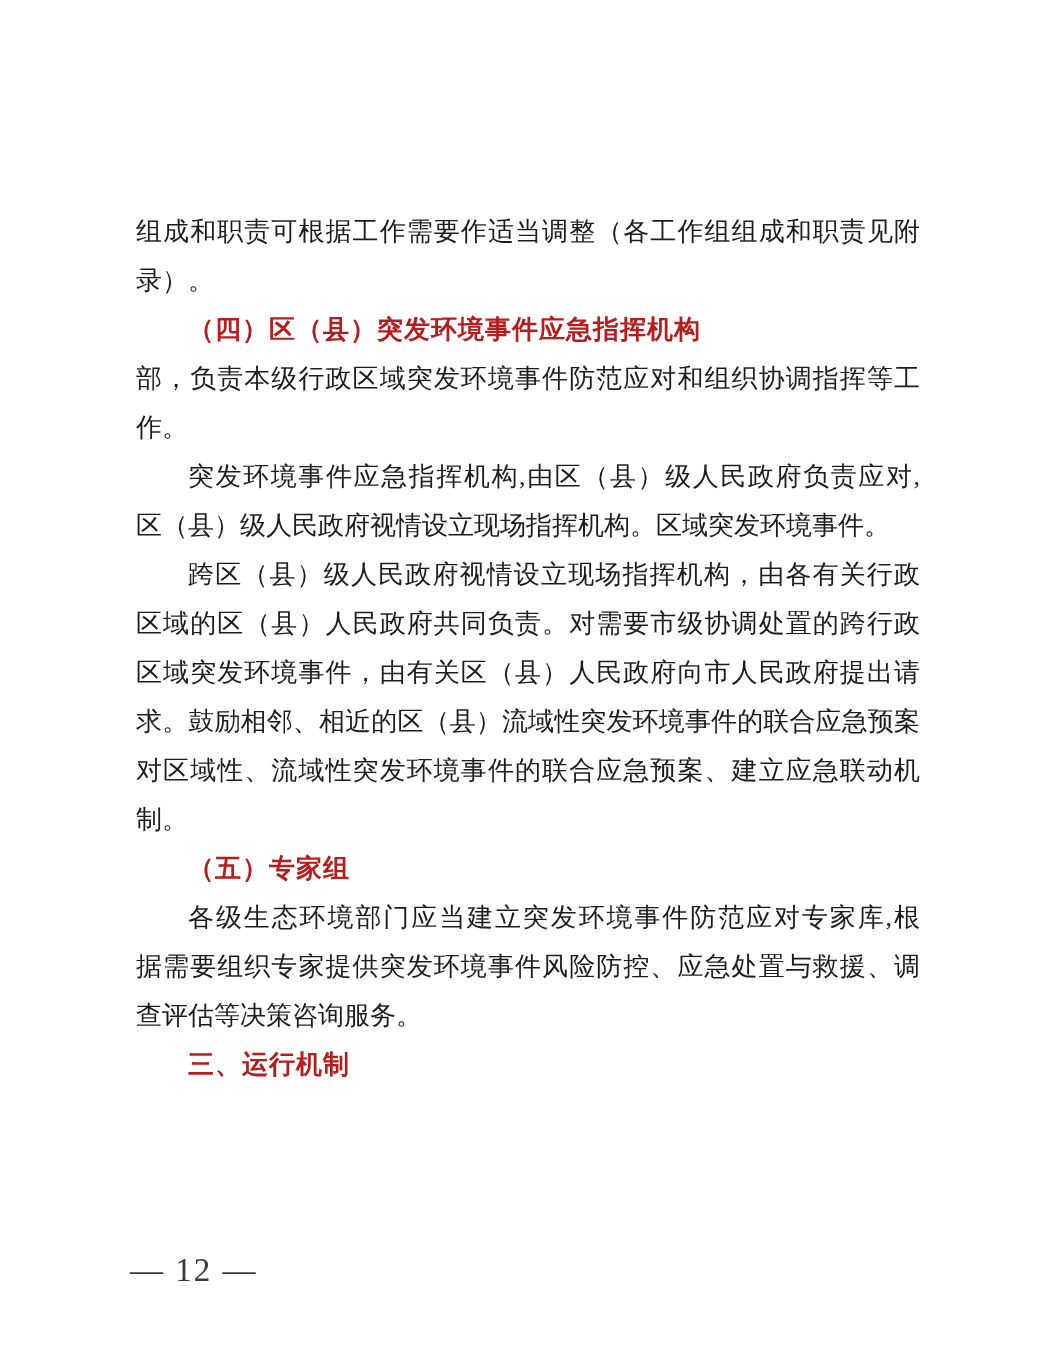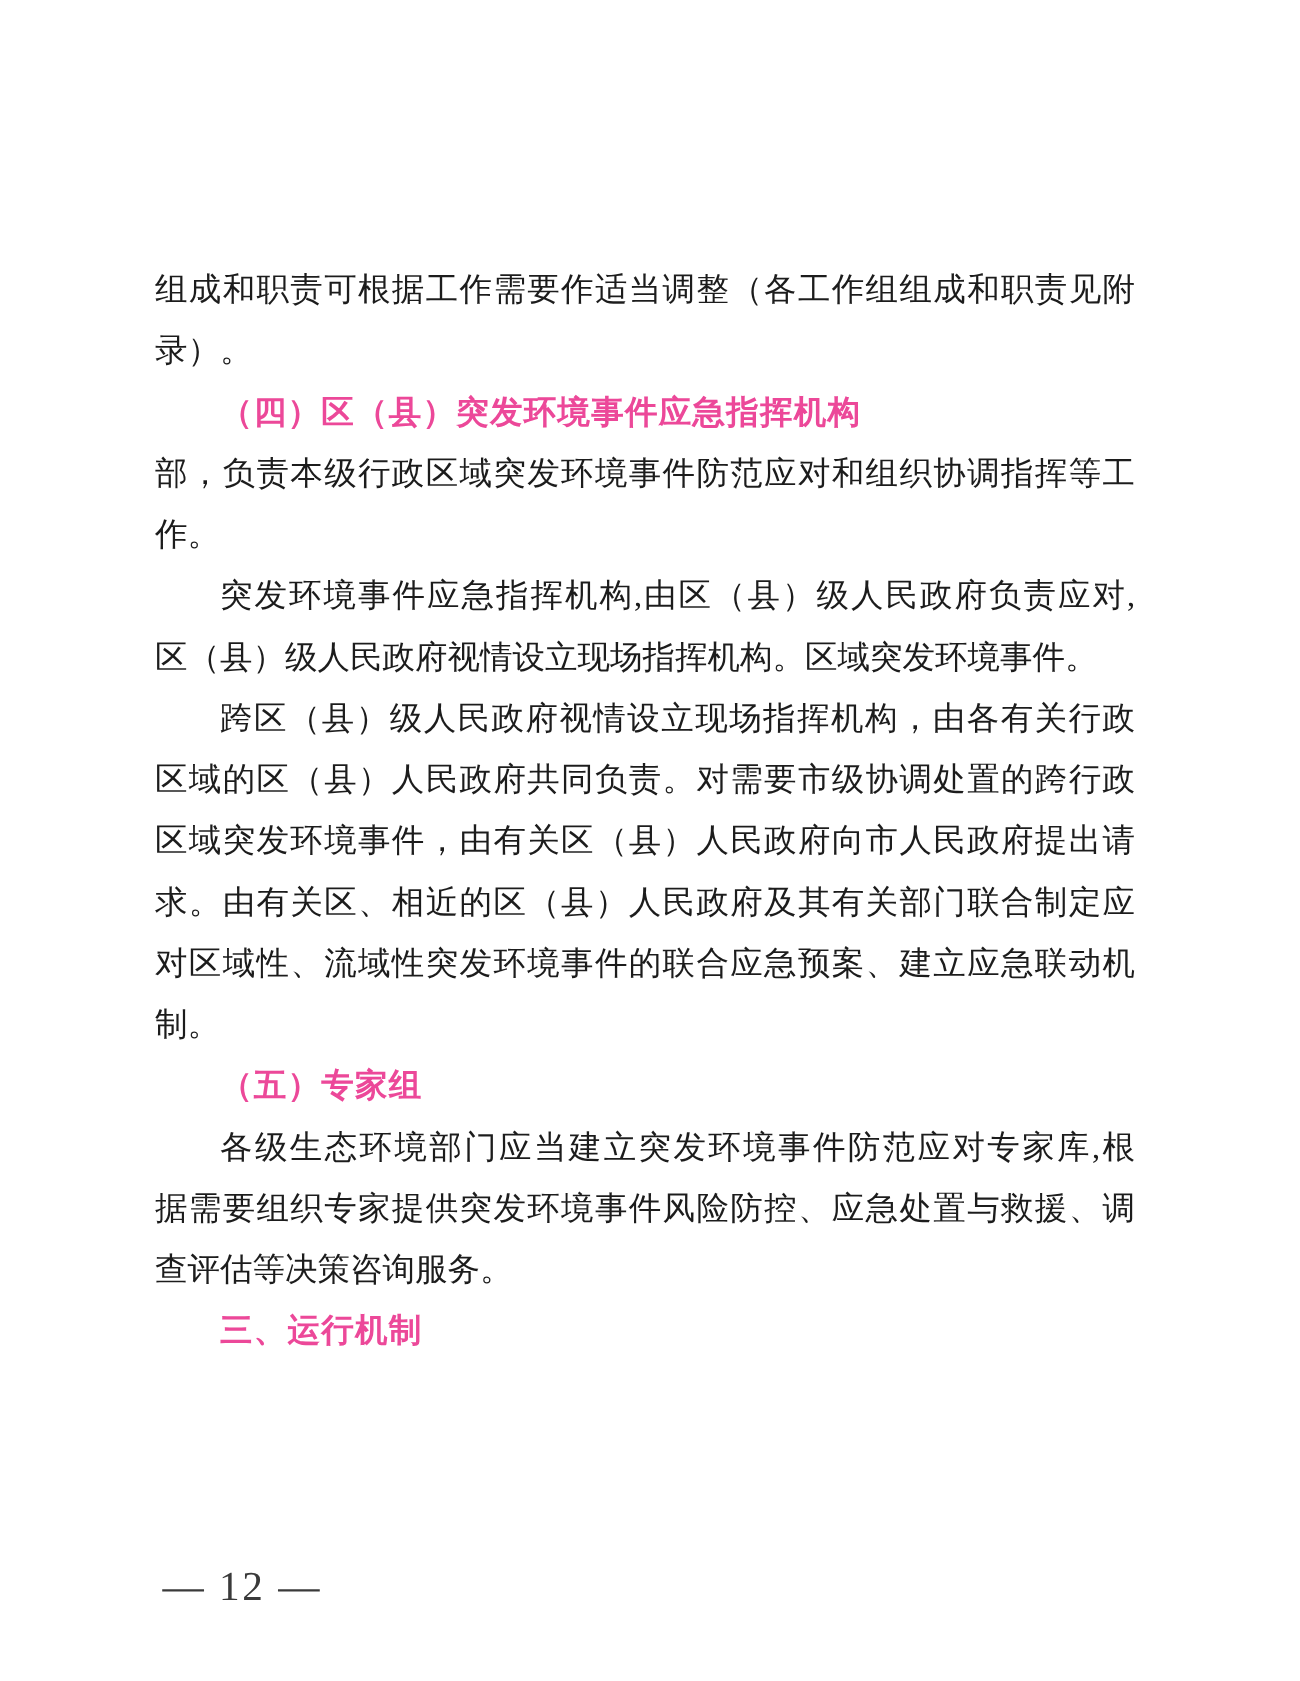--- a/index.html
+++ b/index.html
@@ -11,21 +11,21 @@
     position: relative;
     width: 1040px;
     height: 1345px;
     background: #ffffff;
     overflow: hidden;
     font-family: "Liberation Serif", "DejaVu Serif", serif;
     color: #1c1c1c;
   }
   .content {
     position: absolute;
-    left: 124px;
+    left: 136px;
     top: 207px;
     width: 784px;
     font-size: 26px;
     line-height: 49px;
   }
   .para { margin: 0; padding: 0; }
   .line {
     white-space: nowrap;
     text-align: left;
   }
@@ -35,21 +35,21 @@
     text-align-last: justify;
     text-justify: inter-ideograph;
   }
   .line.indent {
     text-indent: 2em;
   }
   .para.heading .line {
     font-weight: 700;
     text-indent: 2em;
     letter-spacing: 1px;
-    color: #ec4899;
+    color: #b91c1c;
   }
   .footer {
     position: absolute;
     left: 130px;
     top: 1252px;
     font-size: 33px;
     letter-spacing: 2px;
     color: #3a3a3a;
   }
 </style>
@@ -70,21 +70,21 @@
         <div class="line">作。</div>
       </div>
       <div class="para body">
         <div class="line justify indent">突发环境事件应急指挥机构,由区（县）级人民政府负责应对,</div>
         <div class="line">区（县）级人民政府视情设立现场指挥机构。区域突发环境事件。</div>
       </div>
       <div class="para body">
         <div class="line justify indent">跨区（县）级人民政府视情设立现场指挥机构，由各有关行政</div>
         <div class="line justify">区域的区（县）人民政府共同负责。对需要市级协调处置的跨行政</div>
         <div class="line justify">区域突发环境事件，由有关区（县）人民政府向市人民政府提出请</div>
-        <div class="line justify">求。由有关区、相近的区（县）人民政府及其有关部门联合制定应</div>
+        <div class="line justify">求。鼓励相邻、相近的区（县）流域性突发环境事件的联合应急预案</div>
         <div class="line justify">对区域性、流域性突发环境事件的联合应急预案、建立应急联动机</div>
         <div class="line">制。</div>
       </div>
       <div class="para heading">
         <div class="line">（五）专家组</div>
       </div>
       <div class="para body">
         <div class="line justify indent">各级生态环境部门应当建立突发环境事件防范应对专家库,根</div>
         <div class="line justify">据需要组织专家提供突发环境事件风险防控、应急处置与救援、调</div>
         <div class="line">查评估等决策咨询服务。</div>

